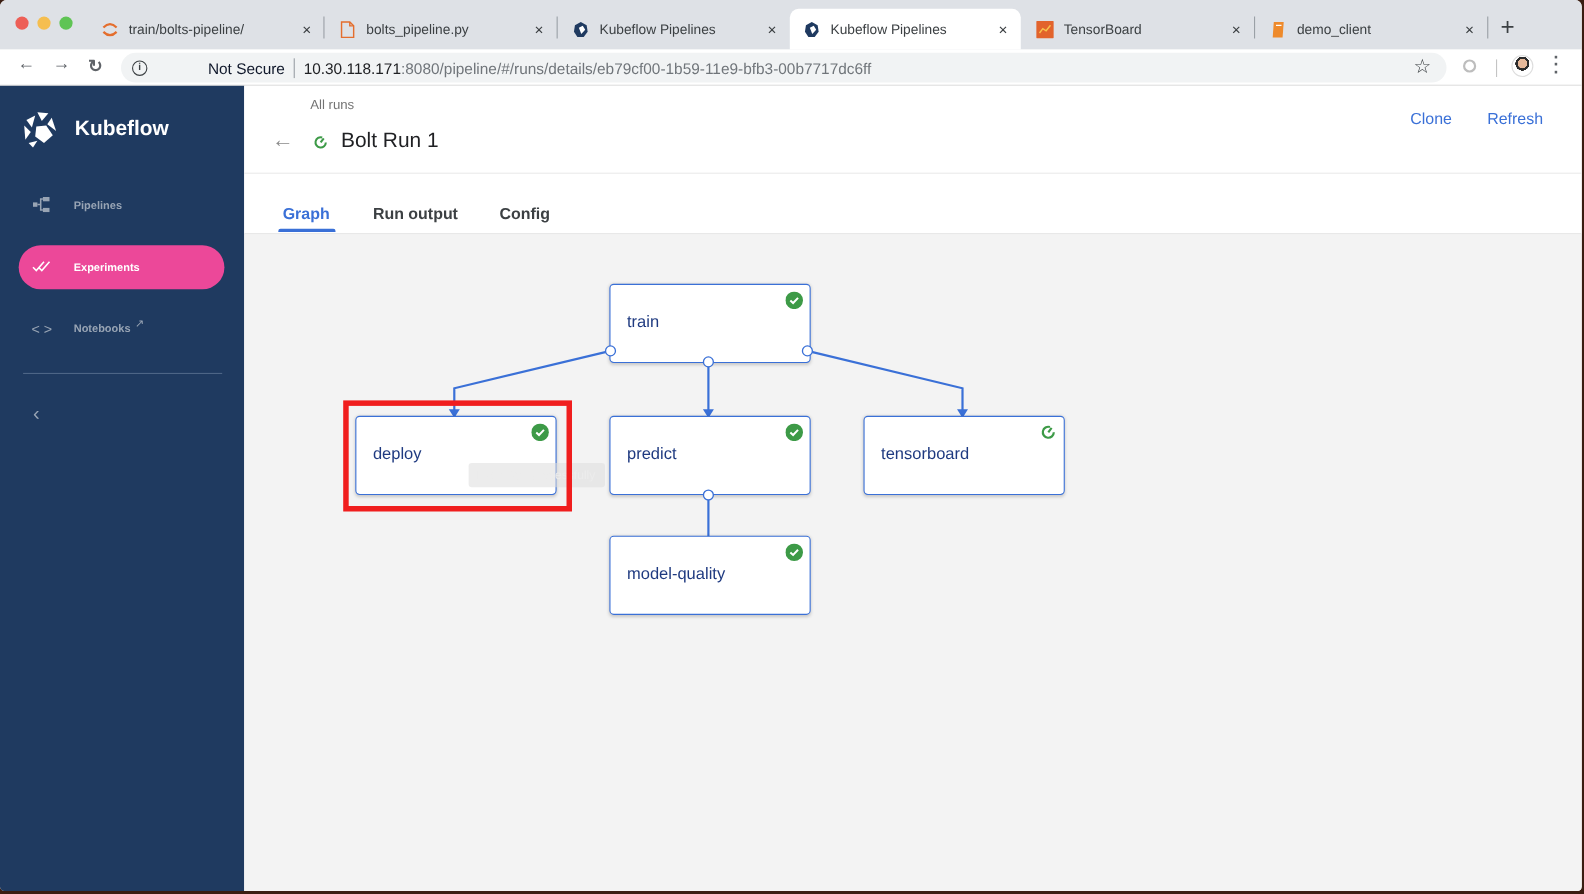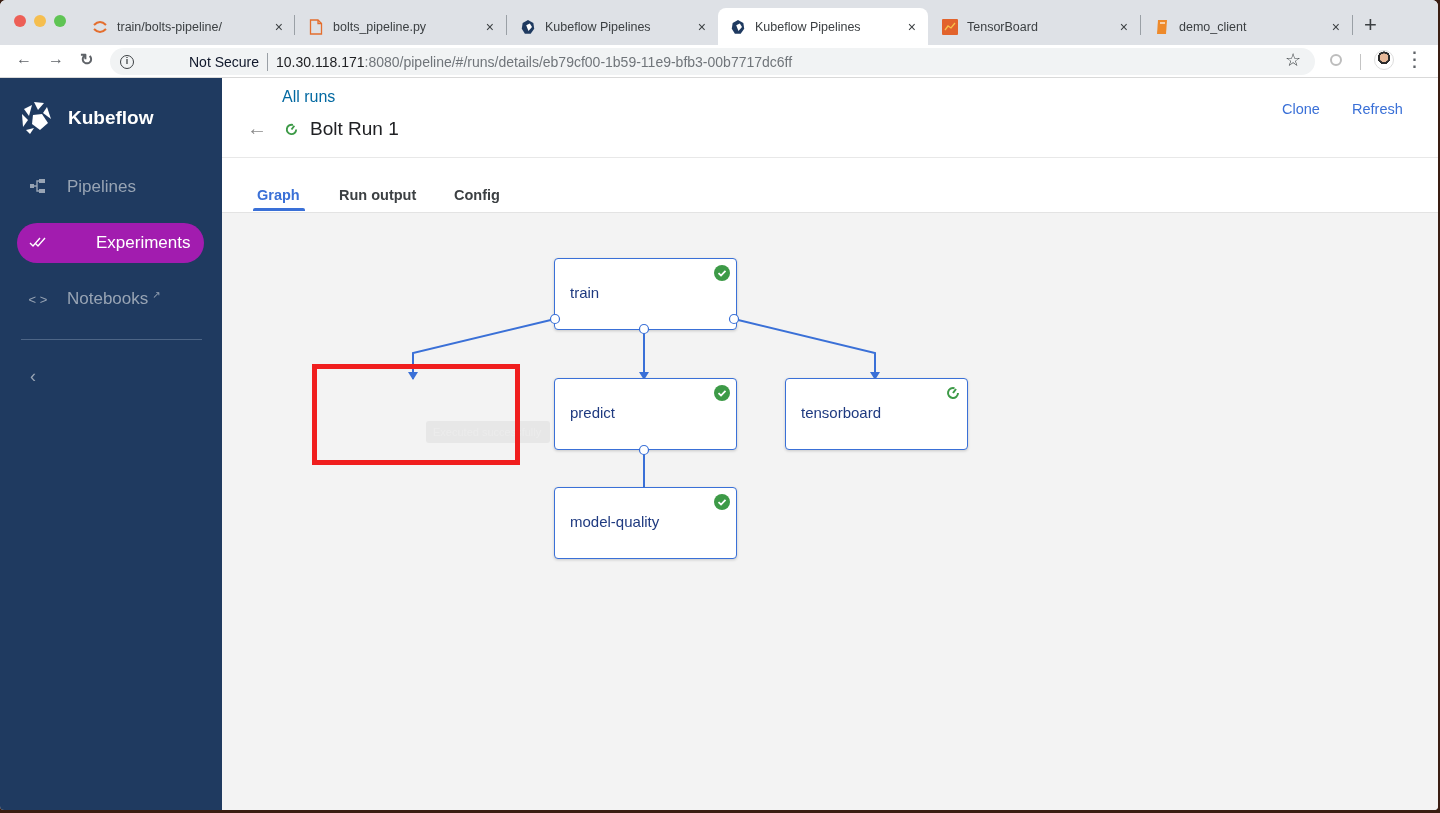--- a/index.html
+++ b/index.html
@@ -33,32 +33,32 @@
   .tb-divider { position: absolute; left: 1360px; top: 9px; width: 1px; height: 16px; background: #c4c4c4; }
   .avatar { position: absolute; left: 1374px; top: 5px; width: 20px; height: 20px; border-radius: 50%; background: radial-gradient(circle at 50% 38%, #e6b899 0 30%, #2b2b2b 31% 44%, #ffffff 45%); border: 1px solid #ddd; }
   .kebab { position: absolute; left: 1410px; top: 4px; font-size: 16px; color: #5f6368; font-weight: bold; line-height: 7px; width: 10px; text-align: center; }
 
   
   .sidebar { position: absolute; left: 0; top: 78px; width: 222px; height: 732px; background: #1f3a60; }
   .brand { position: absolute; left: 20px; top: 22px; display: flex; align-items: center; }
   .brand-logo { width: 32px; height: 36px; margin-right: 16px; }
   .brand-name { color: #ffffff; font-size: 19px; font-weight: bold; }
   .nav-item { position: absolute; left: 17px; width: 187px; height: 40px; border-radius: 20px; display: flex; align-items: center; padding-left: 10px; }
-  .nav-item.active { background: #a21caf; gap: 29px; }
+  .nav-item.active { background: #ec4899; }
   .nav-icon { width: 22px; text-align: center; font-size: 13px; color: #98a4b4; margin-right: 18px; }
   .nav-item.active .nav-icon { color: #ffffff; }
-  .nav-label { font-size: 17px; font-weight: normal; color: #98a4b4; }
+  .nav-label { font-size: 10px; font-weight: bold; color: #98a4b4; }
   .nav-item.active .nav-label { color: #ffffff; }
   .ext-link { font-size: 10px; color: #98a4b4; margin-left: 4px; position: relative; top: -5px; }
   .side-divider { position: absolute; left: 21px; top: 261px; width: 181px; height: 1px; background: #4d6586; }
   .collapse { position: absolute; left: 30px; top: 288px; font-size: 18px; color: #98a4b4; }
 
   
   .main-header { position: absolute; left: 222px; top: 78px; width: 1216px; height: 80px; background: #ffffff; border-bottom: 1px solid #e8e8e8; }
-  .breadcrumb { position: absolute; left: 60px; top: 10px; font-size: 16px; color: #0369a1; }
+  .breadcrumb { position: absolute; left: 60px; top: 10px; font-size: 12px; color: #737373; }
   .back-arrow { position: absolute; left: 25px; top: 39px; font-size: 20px; color: #8a8a8a; }
   .status-icon-header { position: absolute; left: 62px; top: 44px; }
   .page-title { position: absolute; left: 88px; top: 40px; font-size: 19px; color: #202124; }
   .header-btn { position: absolute; top: 23px; font-size: 14.5px; font-weight: normal; color: #3a70d7; }
 
   
   .tabs-bar { position: absolute; left: 222px; top: 158px; width: 1216px; height: 55px; background: #ffffff; border-bottom: 1px solid #e3e3e3; }
   .page-tab { position: absolute; top: 29px; font-size: 14.5px; font-weight: bold; color: #3c4043; }
   .page-tab.active { color: #3a70d7; }
   .tab-underline { position: absolute; left: 31px; top: 50px; width: 52px; height: 3px; background: #3a70d7; border-radius: 2px 2px 0 0; }
@@ -263,20 +263,29 @@
     <div class="node" style="left:332px;top:45px;">
       <span class="node-label">train</span>
       <span class="node-status">
         <svg width="16" height="16" viewBox="0 0 16 16">
             <circle cx="8" cy="8" r="8" fill="#3d9a47"></circle>
             <path d="M4.5 8.2 L7 10.5 L11.5 5.8" stroke="#fff" stroke-width="1.8" fill="none"></path>
           </svg>
       </span>
     </div>
 
+    <div class="node" style="left:101px;top:165px;">
+      <span class="node-label">deploy</span>
+      <span class="node-status">
+        <svg width="16" height="16" viewBox="0 0 16 16">
+            <circle cx="8" cy="8" r="8" fill="#3d9a47"></circle>
+            <path d="M4.5 8.2 L7 10.5 L11.5 5.8" stroke="#fff" stroke-width="1.8" fill="none"></path>
+          </svg>
+      </span>
+    </div>
 
     <div class="node" style="left:332px;top:165px;padding-left:12px;">
       <span class="node-label">predict</span>
       <span class="node-status">
         <svg width="16" height="16" viewBox="0 0 16 16">
             <circle cx="8" cy="8" r="8" fill="#3d9a47"></circle>
             <path d="M4.5 8.2 L7 10.5 L11.5 5.8" stroke="#fff" stroke-width="1.8" fill="none"></path>
           </svg>
       </span>
     </div>

